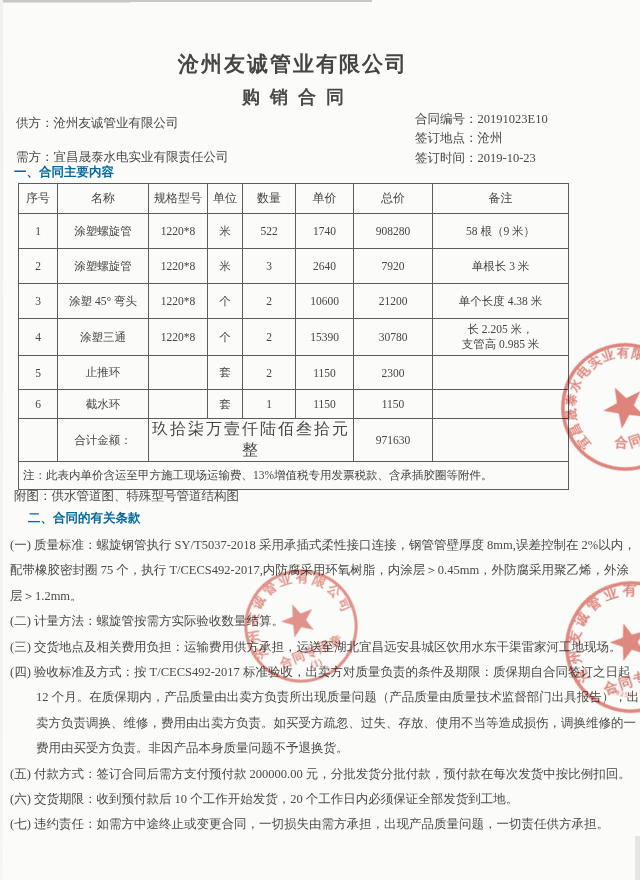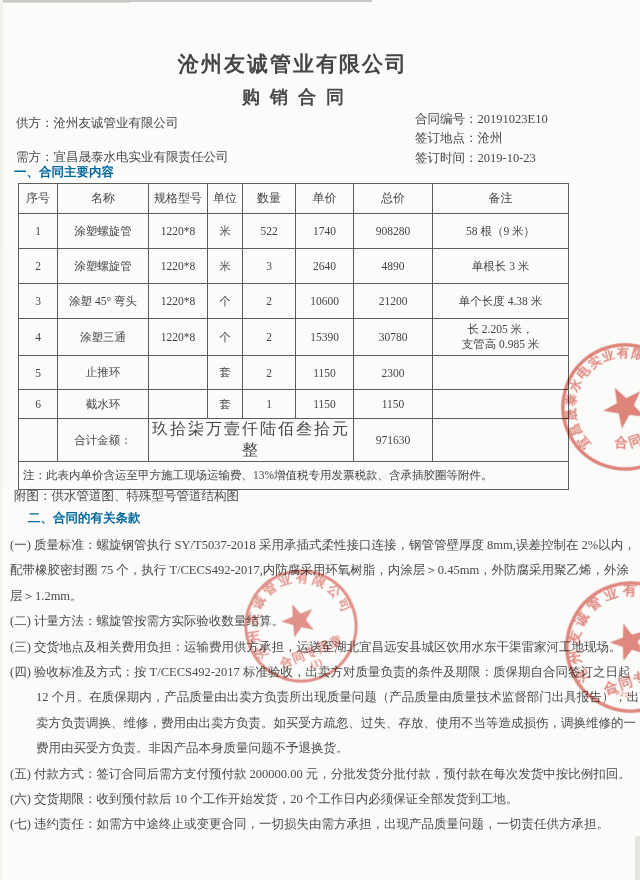--- a/index.html
+++ b/index.html
@@ -108,21 +108,21 @@
       <td>908280</td>
       <td>58 根（9 米）</td>
     </tr>
     <tr class="r35">
       <td>2</td>
       <td>涂塑螺旋管</td>
       <td>1220*8</td>
       <td>米</td>
       <td>3</td>
       <td>2640</td>
-      <td>4890</td>
+      <td>7920</td>
       <td>单根长 3 米</td>
     </tr>
     <tr class="r35">
       <td>3</td>
       <td>涂塑 45° 弯头</td>
       <td>1220*8</td>
       <td>个</td>
       <td>2</td>
       <td>10600</td>
       <td>21200</td>

